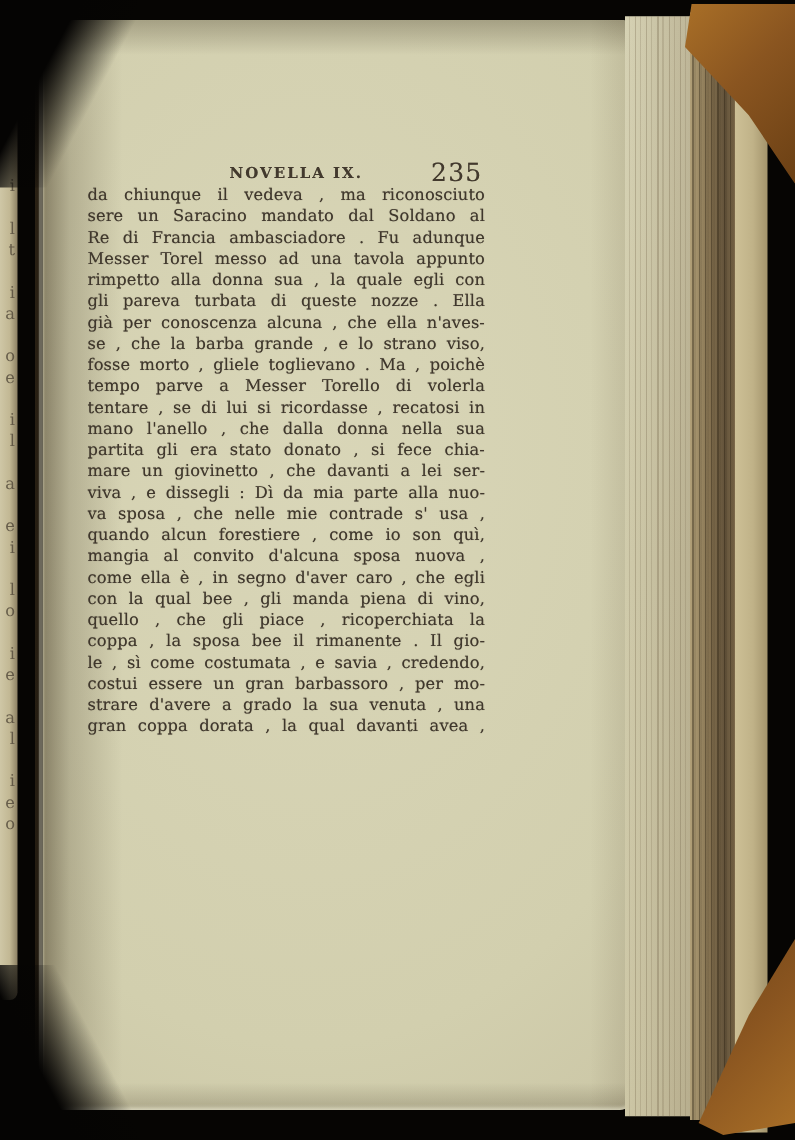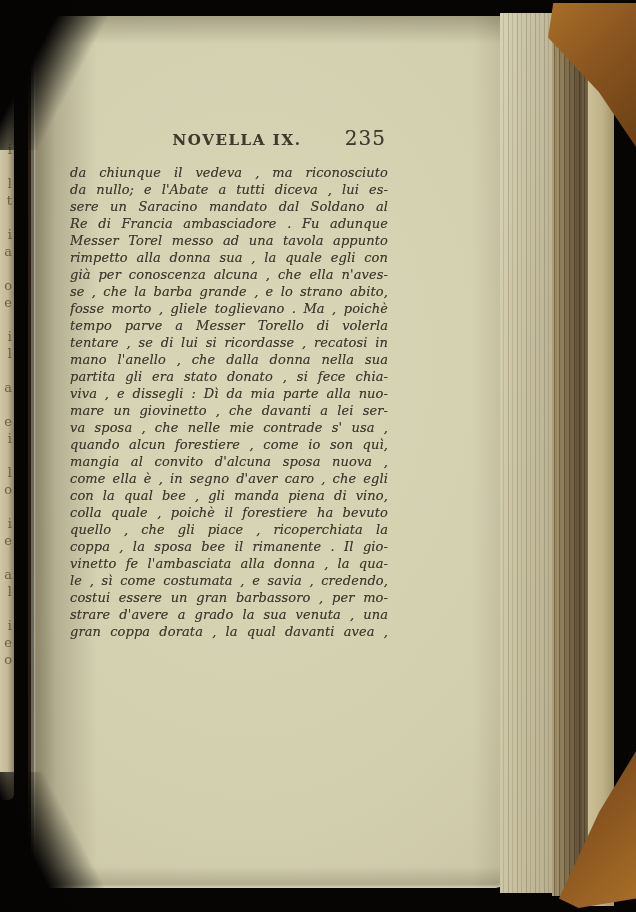--- a/index.html
+++ b/index.html
@@ -50,30 +50,30 @@
   }
 
   
   .text-block{
     position:absolute;left:36px;top:112px;width:318px;
     color:#3f372c;
   }
   .pg-header{position:relative;height:20px;}
   .running-title{
     position:absolute;left:calc(50% + 8px);transform:translateX(-50%);
-    top:3px;font-size:15px;font-weight:bold;letter-spacing:1.6px;
+    top:3px;font-size:12px;font-weight:bold;letter-spacing:1.6px;
     white-space:nowrap;color:#42392d;
     text-shadow:0 0 .5px rgba(66,57,45,.5);
   }
   .page-number{
     position:absolute;right:2px;top:-2px;font-size:20px;
     letter-spacing:1px;color:#42392d;
     text-shadow:0 0 .5px rgba(66,57,45,.5);
   }
-  .lines{margin-top:16px;font-style:italic;}
+  .lines{margin-top:0;}
   .line{
     height:17px;line-height:17px;font-size:13px;
     text-align:justify;text-align-last:justify;
     overflow:hidden;
     letter-spacing:.1px;word-spacing:.06em;
     text-shadow:0 0 .6px rgba(63,55,44,.55);
   }
 
   
   .fore-edge-light{
@@ -159,43 +159,41 @@
     </div>
 
   <div class="page">
     <div class="text-block">
       <div class="pg-header">
         <span class="running-title">NOVELLA IX.</span>
         <span class="page-number">235</span>
       </div>
       <div class="lines">
           <div class="line">da chiunque il vedeva , ma riconosciuto</div>
-          <div class="line">da nullo; e l'Abate a tutti diceva , lui es-</div>
           <div class="line">sere un Saracino mandato dal Soldano al</div>
           <div class="line">Re di Francia ambasciadore . Fu adunque</div>
           <div class="line">Messer Torel messo ad una tavola appunto</div>
           <div class="line">rimpetto alla donna sua , la quale egli con</div>
+          <div class="line">gli pareva turbata di queste nozze . Ella</div>
           <div class="line">già per conoscenza alcuna , che ella n'aves-</div>
-          <div class="line">se , che la barba grande , e lo strano abito,</div>
+          <div class="line">se , che la barba grande , e lo strano viso,</div>
           <div class="line">fosse morto , gliele toglievano . Ma , poichè</div>
           <div class="line">tempo parve a Messer Torello di volerla</div>
           <div class="line">tentare , se di lui si ricordasse , recatosi in</div>
           <div class="line">mano l'anello , che dalla donna nella sua</div>
           <div class="line">partita gli era stato donato , si fece chia-</div>
+          <div class="line">mare un giovinetto , che davanti a lei ser-</div>
           <div class="line">viva , e dissegli : Dì da mia parte alla nuo-</div>
-          <div class="line">mare un giovinetto , che davanti a lei ser-</div>
           <div class="line">va sposa , che nelle mie contrade s' usa ,</div>
           <div class="line">quando alcun forestiere , come io son quì,</div>
           <div class="line">mangia al convito d'alcuna sposa nuova ,</div>
           <div class="line">come ella è , in segno d'aver caro , che egli</div>
           <div class="line">con la qual bee , gli manda piena di vino,</div>
-          <div class="line">colla quale , poichè il forestiere ha bevuto</div>
           <div class="line">quello , che gli piace , ricoperchiata la</div>
           <div class="line">coppa , la sposa bee il rimanente . Il gio-</div>
-          <div class="line">vinetto fe l'ambasciata alla donna , la qua-</div>
           <div class="line">le , sì come costumata , e savia , credendo,</div>
           <div class="line">costui essere un gran barbassoro , per mo-</div>
           <div class="line">strare d'avere a grado la sua venuta , una</div>
           <div class="line">gran coppa dorata , la qual davanti avea ,</div>
         </div>
     </div>
   </div>
 
   <div class="crease"></div>
   <div class="crease-light"></div>

